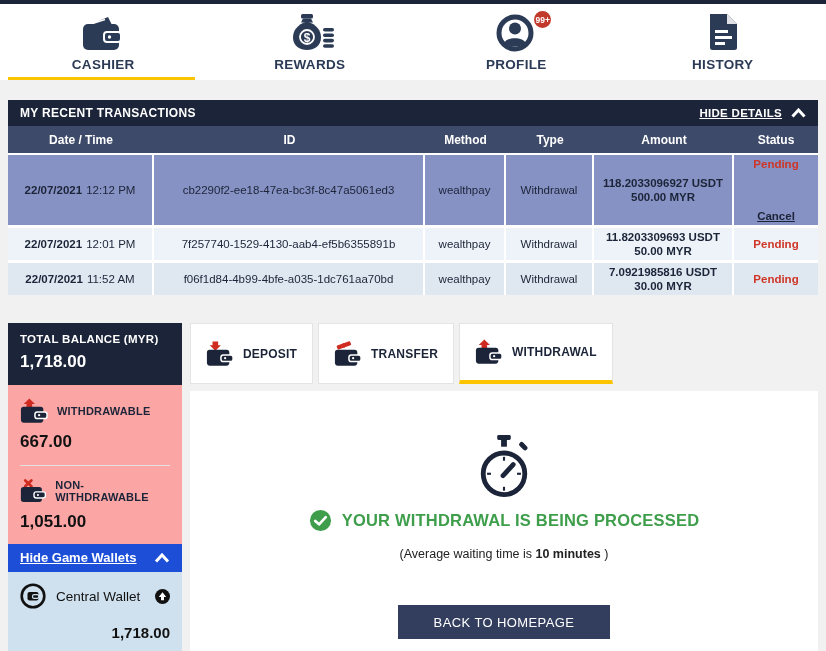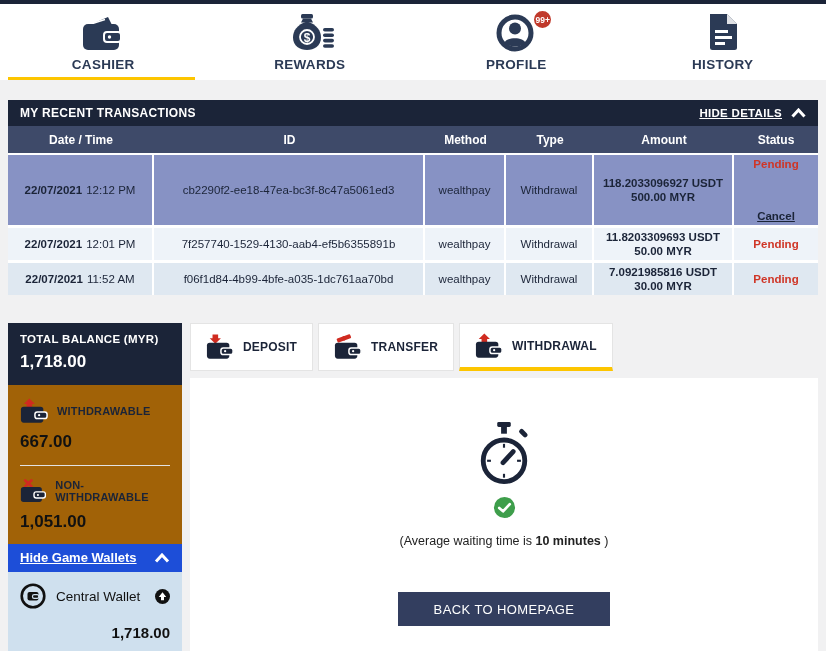--- a/index.html
+++ b/index.html
@@ -35,39 +35,39 @@
   .cell.amount, .cell.status { flex-direction:column; font-weight:bold; }
   .pending { color:#cf3526; font-weight:bold; }
   .cancel { color:#1b2438; font-weight:bold; text-decoration:underline; cursor:pointer; }
 
   
   .content { display:flex; margin:28px 8px 0; gap:8px; align-items:flex-start; }
   .sidebar { width:174px; flex-shrink:0; }
   .balance-card { background:#1b2438; color:#fff; padding:10px 12px 13px; }
   .balance-card .bl { font-size:11.5px; font-weight:bold; letter-spacing:.3px; }
   .balance-card .bv { font-size:17px; font-weight:bold; margin-top:7px; }
-  .wallet-summary { background:#a16207; padding:13px 12px 12px; }
+  .wallet-summary { background:#fca5a5; padding:13px 12px 12px; }
   .ws-row { display:flex; align-items:center; gap:9px; }
   .ws-row .wl { font-size:11px; font-weight:bold; color:#1b2438; letter-spacing:.2px; }
   .ws-val { font-size:17px; font-weight:bold; color:#111; margin:8px 0 0; }
   .ws-div { height:1px; background:#e2e2e2; margin:13px 0 12px; }
   .hgw-bar { background:#1d4ed8; color:#fff; padding:6px 12px 7px; display:flex; align-items:center; justify-content:space-between; cursor:pointer; }
   .hgw-bar .txt { font-size:13px; font-weight:bold; text-decoration:underline; }
   .wallet-block { padding:11px 12px 12px; }
   .wallet-block.central { background:#cfe0ee; }
   .wallet-block.sports { background:#eaf2f9; margin-top:3px; }
   .wb-head { display:flex; align-items:center; gap:10px; }
   .wb-name { font-size:13.5px; color:#111; flex:1; }
   .wb-name .suffix { font-size:9px; }
   .wb-val { text-align:right; font-size:15px; font-weight:bold; color:#111; margin-top:15px; }
   .m-logo { width:22px; height:22px; border:2px solid #b03a2e; background:#fdf4ee; color:#b03a2e; font-family:"Liberation Serif", serif; font-weight:bold; font-size:15px; display:flex; align-items:center; justify-content:center; }
 
   .main { flex:1; }
   .tabs { display:flex; gap:5px; }
-  .tab { height:48px; background:#fff; border:1px solid #e4e4e4; display:flex; align-items:center; justify-content:center; gap:9px; padding:0 15px; cursor:pointer; min-width:96px; }
+  .tab { height:61px; background:#fff; border:1px solid #e4e4e4; display:flex; align-items:center; justify-content:center; gap:9px; padding:0 15px; cursor:pointer; min-width:96px; }
   .tab .tl { font-size:12px; font-weight:bold; color:#1b2438; letter-spacing:.2px; }
   .tab.active { border-bottom:4px solid #fdc500; }
   .panel { background:#fff; margin-top:7px; height:300px; display:flex; flex-direction:column; align-items:center; }
   .stopwatch { margin-top:44px; }
   .processed { display:flex; align-items:center; gap:10px; margin-top:10px; }
   .processed .pt { color:#3e9e4b; font-weight:bold; font-size:16.5px; letter-spacing:.2px; }
   .waiting { margin-top:15px; font-size:12.5px; color:#222; }
   .home-btn { margin-top:44px; background:#333e5f; color:#fff; border:none; font-family:"Liberation Sans", sans-serif; font-weight:normal; font-size:13px; letter-spacing:.4px; padding:0 36px; height:34px; cursor:pointer; }
 </style>
 </head>
@@ -316,19 +316,20 @@
               <path d="M12.5 40 H16.5"></path>
               <path d="M43.5 40 H47.5"></path>
             </g>
             <path d="M29 42 L39.5 30.5" stroke="#1b2438" stroke-width="5" stroke-linecap="round"></path>
           </svg>
         <div class="processed">
           <svg width="23" height="23" viewBox="0 0 24 24">
               <circle cx="12" cy="12" r="11" fill="#3e9e4b"></circle>
               <path d="M6.5 12.5 L10.5 16 L17.5 8.5" stroke="#fff" stroke-width="2.8" fill="none" stroke-linecap="round" stroke-linejoin="round"></path>
             </svg>
+          <span class="pt">YOUR WITHDRAWAL IS BEING PROCESSED</span>
         </div>
         <div class="waiting"><span>(Average waiting time is </span><b>10 minutes</b><span> )</span></div>
         <button class="home-btn">BACK TO HOMEPAGE</button>
       </div>
     </div>
   </div>
 </div>
 
 </body></html>

